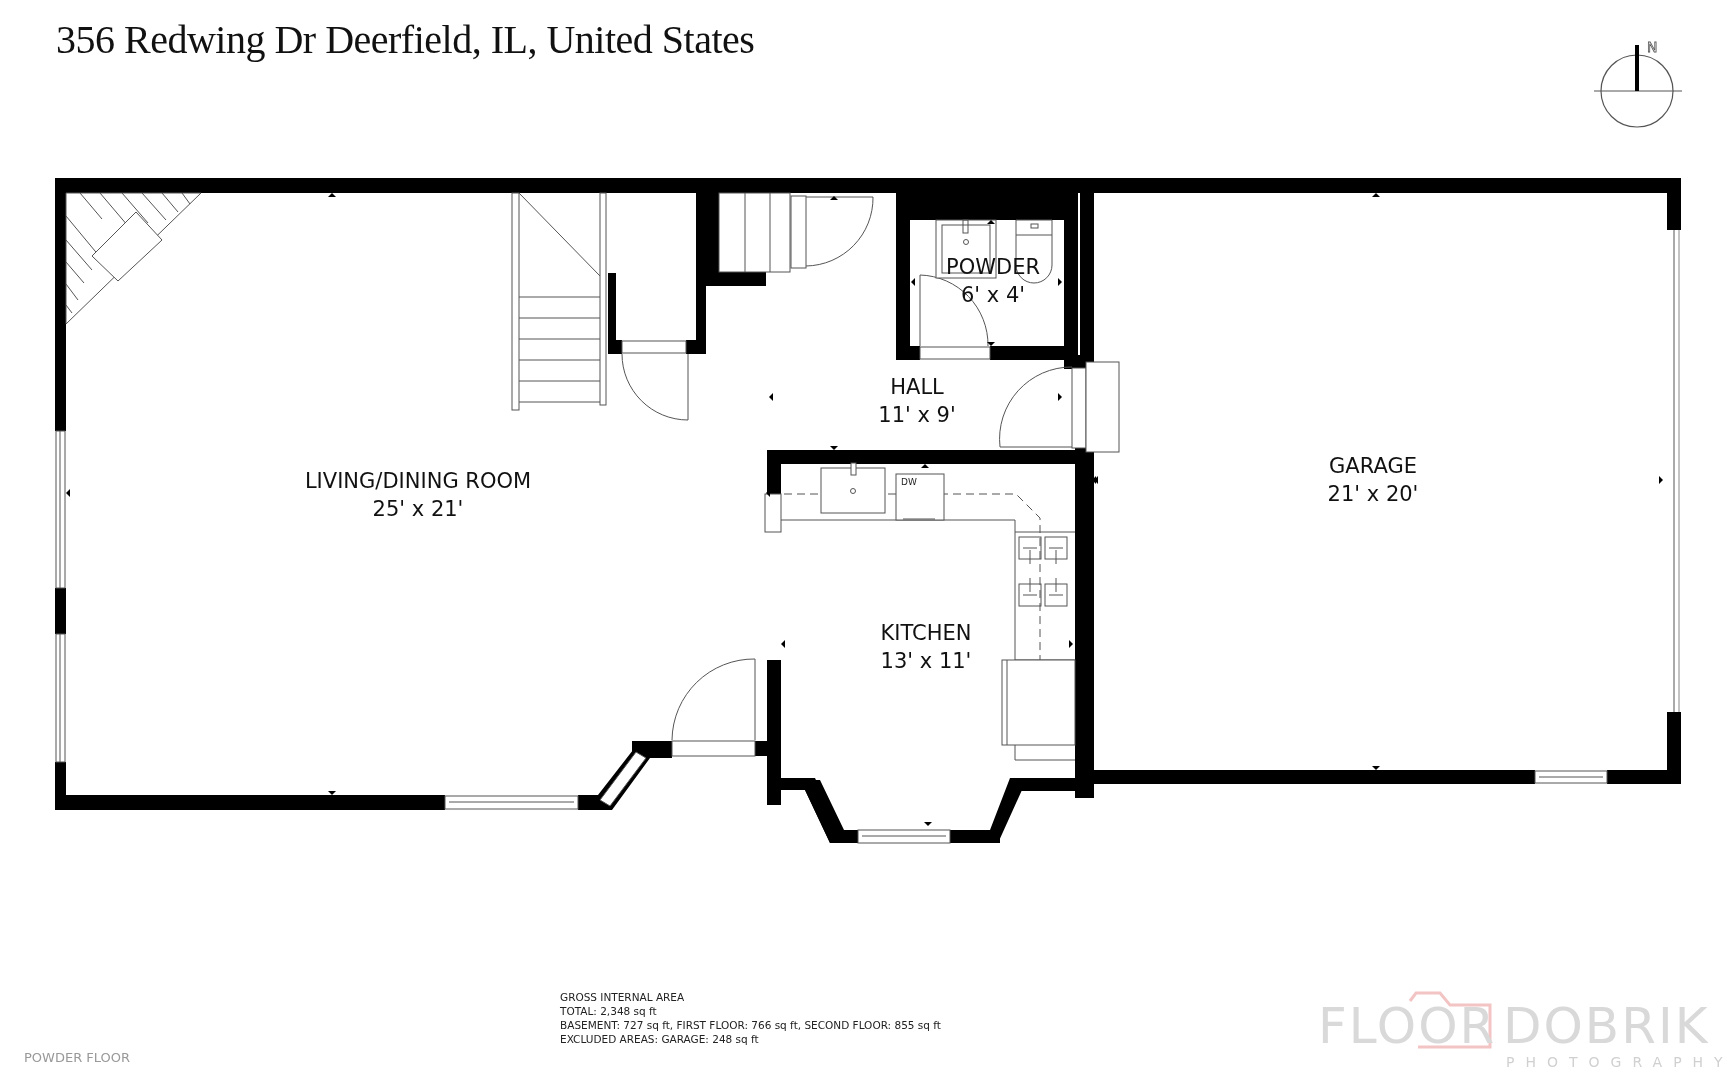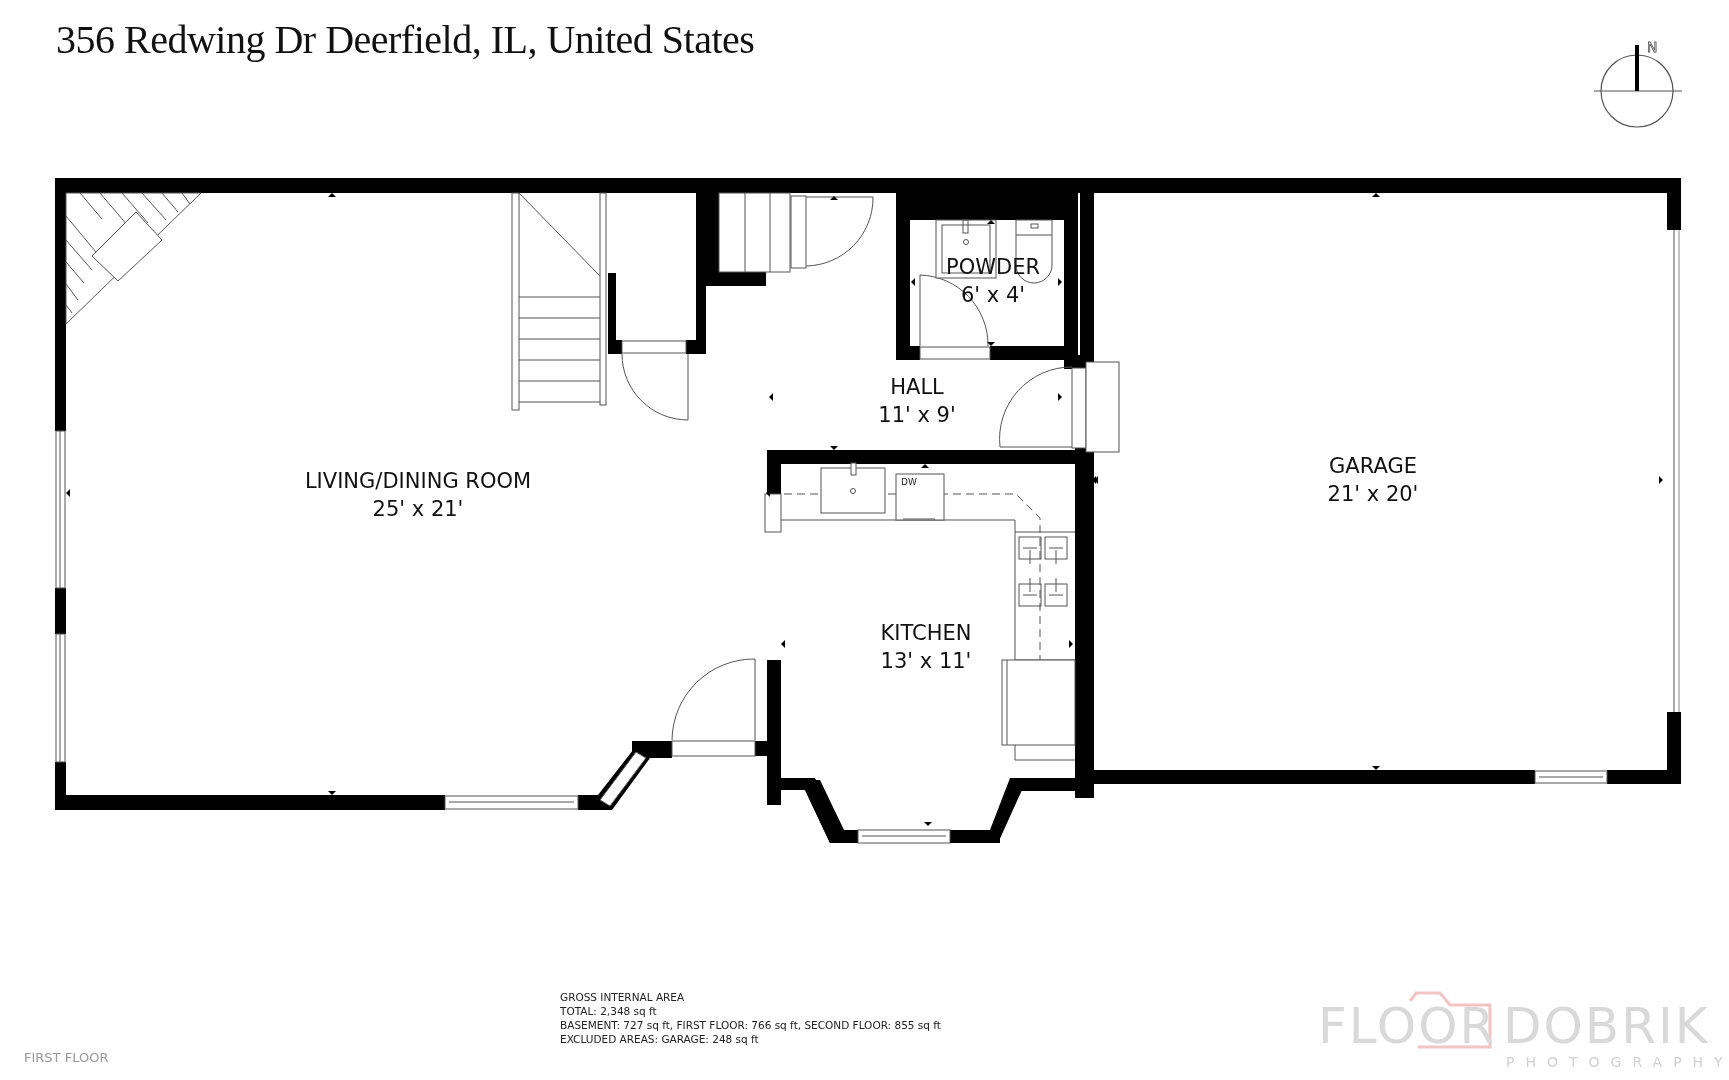--- a/index.html
+++ b/index.html
@@ -253,21 +253,21 @@
   </g>
 </svg>
 
 <div class="area">
   <div>GROSS INTERNAL AREA</div>
   <div>TOTAL: 2,348 sq ft</div>
   <div>BASEMENT: 727 sq ft, FIRST FLOOR: 766 sq ft, SECOND FLOOR: 855 sq ft</div>
   <div>EXCLUDED AREAS: GARAGE: 248 sq ft</div>
 </div>
 
-<div class="floor-label">FIRST FLOOR</div>
+<div class="floor-label">POWDER FLOOR</div>
 
 <div class="logo">
   <svg width="400" height="90" style="position:absolute;left:0;top:0">
     <path d="M100 62 L172 62 L172 20 L132 20 L122 8 L98 8 L92 16" fill="none" stroke="#f3c4c4" stroke-width="3"></path>
   </svg>
   <span class="word w1">FLOOR</span>
   <span class="word w2">DOBRIK</span>
   <span class="sub">PHOTOGRAPHY</span>
 </div>
 

